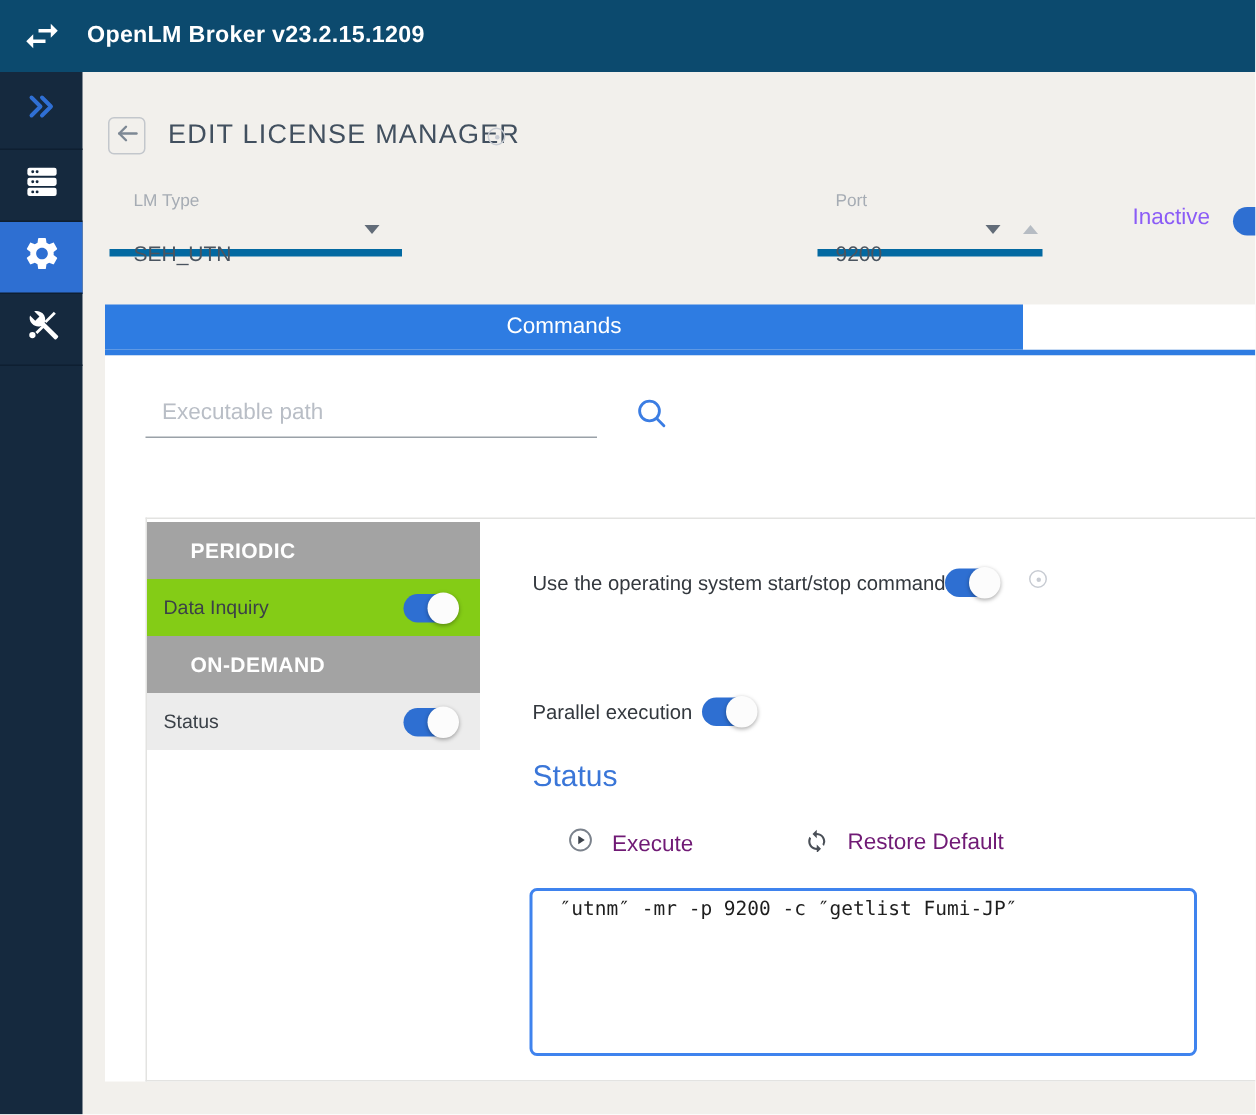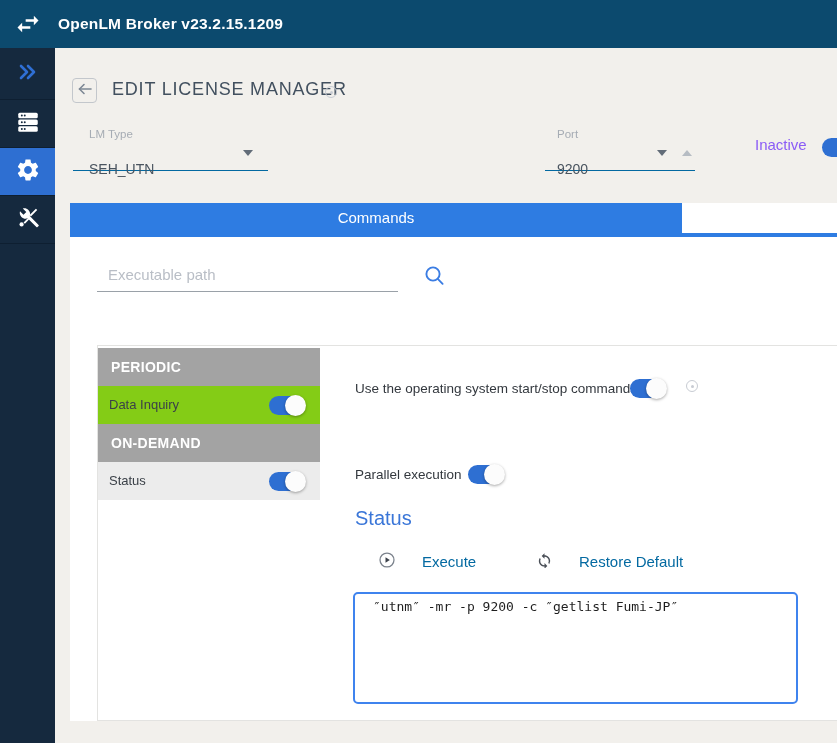--- a/index.html
+++ b/index.html
@@ -19,21 +19,21 @@
   .side-item.active { background:#2e6fd2; }
 
   
   .back-btn { position:absolute; left:72px; top:78px; width:25px; height:25px; border:1px solid #c3c7cc; border-radius:4px; background:transparent; display:flex; align-items:center; justify-content:center; cursor:pointer; }
   .page-title { position:absolute; left:112px; top:79px; font-size:18px; color:#42505f; letter-spacing:.8px; font-weight:500; }
   .title-info { position:absolute; left:325px; top:84px; }
   .info-dot { display:inline-block; width:12px; height:12px; border:1.5px solid #c8ccd3; border-radius:50%; position:relative; }
   .info-dot::after { content:""; position:absolute; left:50%; top:50%; width:3px; height:3px; margin:-1.5px 0 0 -1.5px; background:#c8ccd3; border-radius:50%; }
 
   
-  .ufield { position:absolute; border-bottom:1px solid #0369a1; }
+  .ufield { position:absolute; border-bottom:5px solid #0369a1; }
   .ufield .flabel { font-size:11.5px; color:#a6acb4; }
   .ufield .fvalue { font-size:14px; color:#4a545f; margin-top:21px; }
   .lm-type { left:73px; top:126px; width:195px; height:45px; padding:2px 0 0 16px; }
   .port-field { left:545px; top:126px; width:150px; height:45px; padding:2px 0 0 12px; }
   .caret-down { width:0; height:0; border-left:5.5px solid transparent; border-right:5.5px solid transparent; border-top:6.5px solid #626c78; }
   .caret-up { width:0; height:0; border-left:5.5px solid transparent; border-right:5.5px solid transparent; border-bottom:6.5px solid #b6bcc3; }
   .lm-caret { position:absolute; right:15px; top:24px; }
   .port-caret-down { position:absolute; right:28px; top:24px; }
   .port-caret-up { position:absolute; right:3px; top:24px; }
   .hostname { position:absolute; left:332px; top:140px; font-size:15px; color:#42505f; font-weight:500; }
@@ -53,37 +53,37 @@
   
   .content-card { position:absolute; left:70px; top:237px; width:767px; height:484px; background:#ffffff; }
 
   .exec-input { position:absolute; left:97px; top:260px; width:301px; height:32px; border:none; border-bottom:1px solid #9aa1a8; background:transparent; font-family:"Liberation Sans",sans-serif; font-size:15px; color:#444; padding:0 0 2px 11px; outline:none; }
   .exec-input::placeholder { color:#b9bec6; }
   .search-btn { position:absolute; left:423px; top:264px; width:24px; height:24px; background:none; border:none; cursor:pointer; padding:0; }
 
   
   .cmd-panel { position:absolute; left:97px; top:345px; width:742px; height:376px; border:1px solid #e3e3e1; border-right:none; background:#ffffff; }
   .group-list { position:absolute; left:98px; top:348px; width:222px; }
-  .group-header { height:38px; background:#a3a3a3; color:#ffffff; font-size:14px; font-weight:700; line-height:38px; padding-left:13px; letter-spacing:.3px; }
+  .group-header { height:38px; background:#a3a3a3; color:#ffffff; font-size:14px; font-weight:700; line-height:38px; padding-left:29px; letter-spacing:.3px; }
   .group-row { position:relative; height:38px; background:#84cc16; font-size:13px; color:#3b4148; line-height:38px; padding-left:11px; cursor:pointer; }
   .group-row.selected { background:#ececec; }
   .row-toggle { right:14px; top:9px; left:auto; }
 
   
   .os-row-label { position:absolute; left:355px; top:381px; font-size:13.5px; color:#33383e; }
   .os-toggle { left:630px; top:378px; }
   .os-info { position:absolute; left:686px; top:380px; }
   .service-input { position:absolute; left:353px; top:406px; width:300px; height:30px; border:none; border-bottom:1px solid #a7adb4; background:transparent; font-family:"Liberation Sans",sans-serif; font-size:15px; color:#444; padding:0 0 2px 12px; outline:none; }
   .service-input::placeholder { color:#b9bec6; }
   .parallel-label { position:absolute; left:355px; top:467px; font-size:13.5px; color:#33383e; }
   .parallel-toggle { left:468px; top:464px; }
 
   .status-heading { position:absolute; left:355px; top:507px; font-size:20px; color:#3a76d8; font-weight:400; }
 
-  .cmd-btn { position:absolute; top:551px; display:flex; align-items:center; gap:26px; background:none; border:none; cursor:pointer; font-family:"Liberation Sans",sans-serif; font-size:15px; color:#0369a1; }
+  .cmd-btn { position:absolute; top:551px; display:flex; align-items:center; gap:12px; background:none; border:none; cursor:pointer; font-family:"Liberation Sans",sans-serif; font-size:15px; color:#701a75; }
   .execute-btn { left:378px; }
   .restore-btn { left:536px; }
 
   .cmd-textarea { position:absolute; left:353px; top:592px; width:445px; height:112px; border:2px solid #3f83ee; border-radius:5px; padding:4px 18px; font-family:"DejaVu Sans Mono",monospace; font-size:13px; color:#1e1e1e; resize:none; outline:none; background:#fff; line-height:1.35; }
 </style>
 </head>
 <body>
 
 <div id="screen">
 

